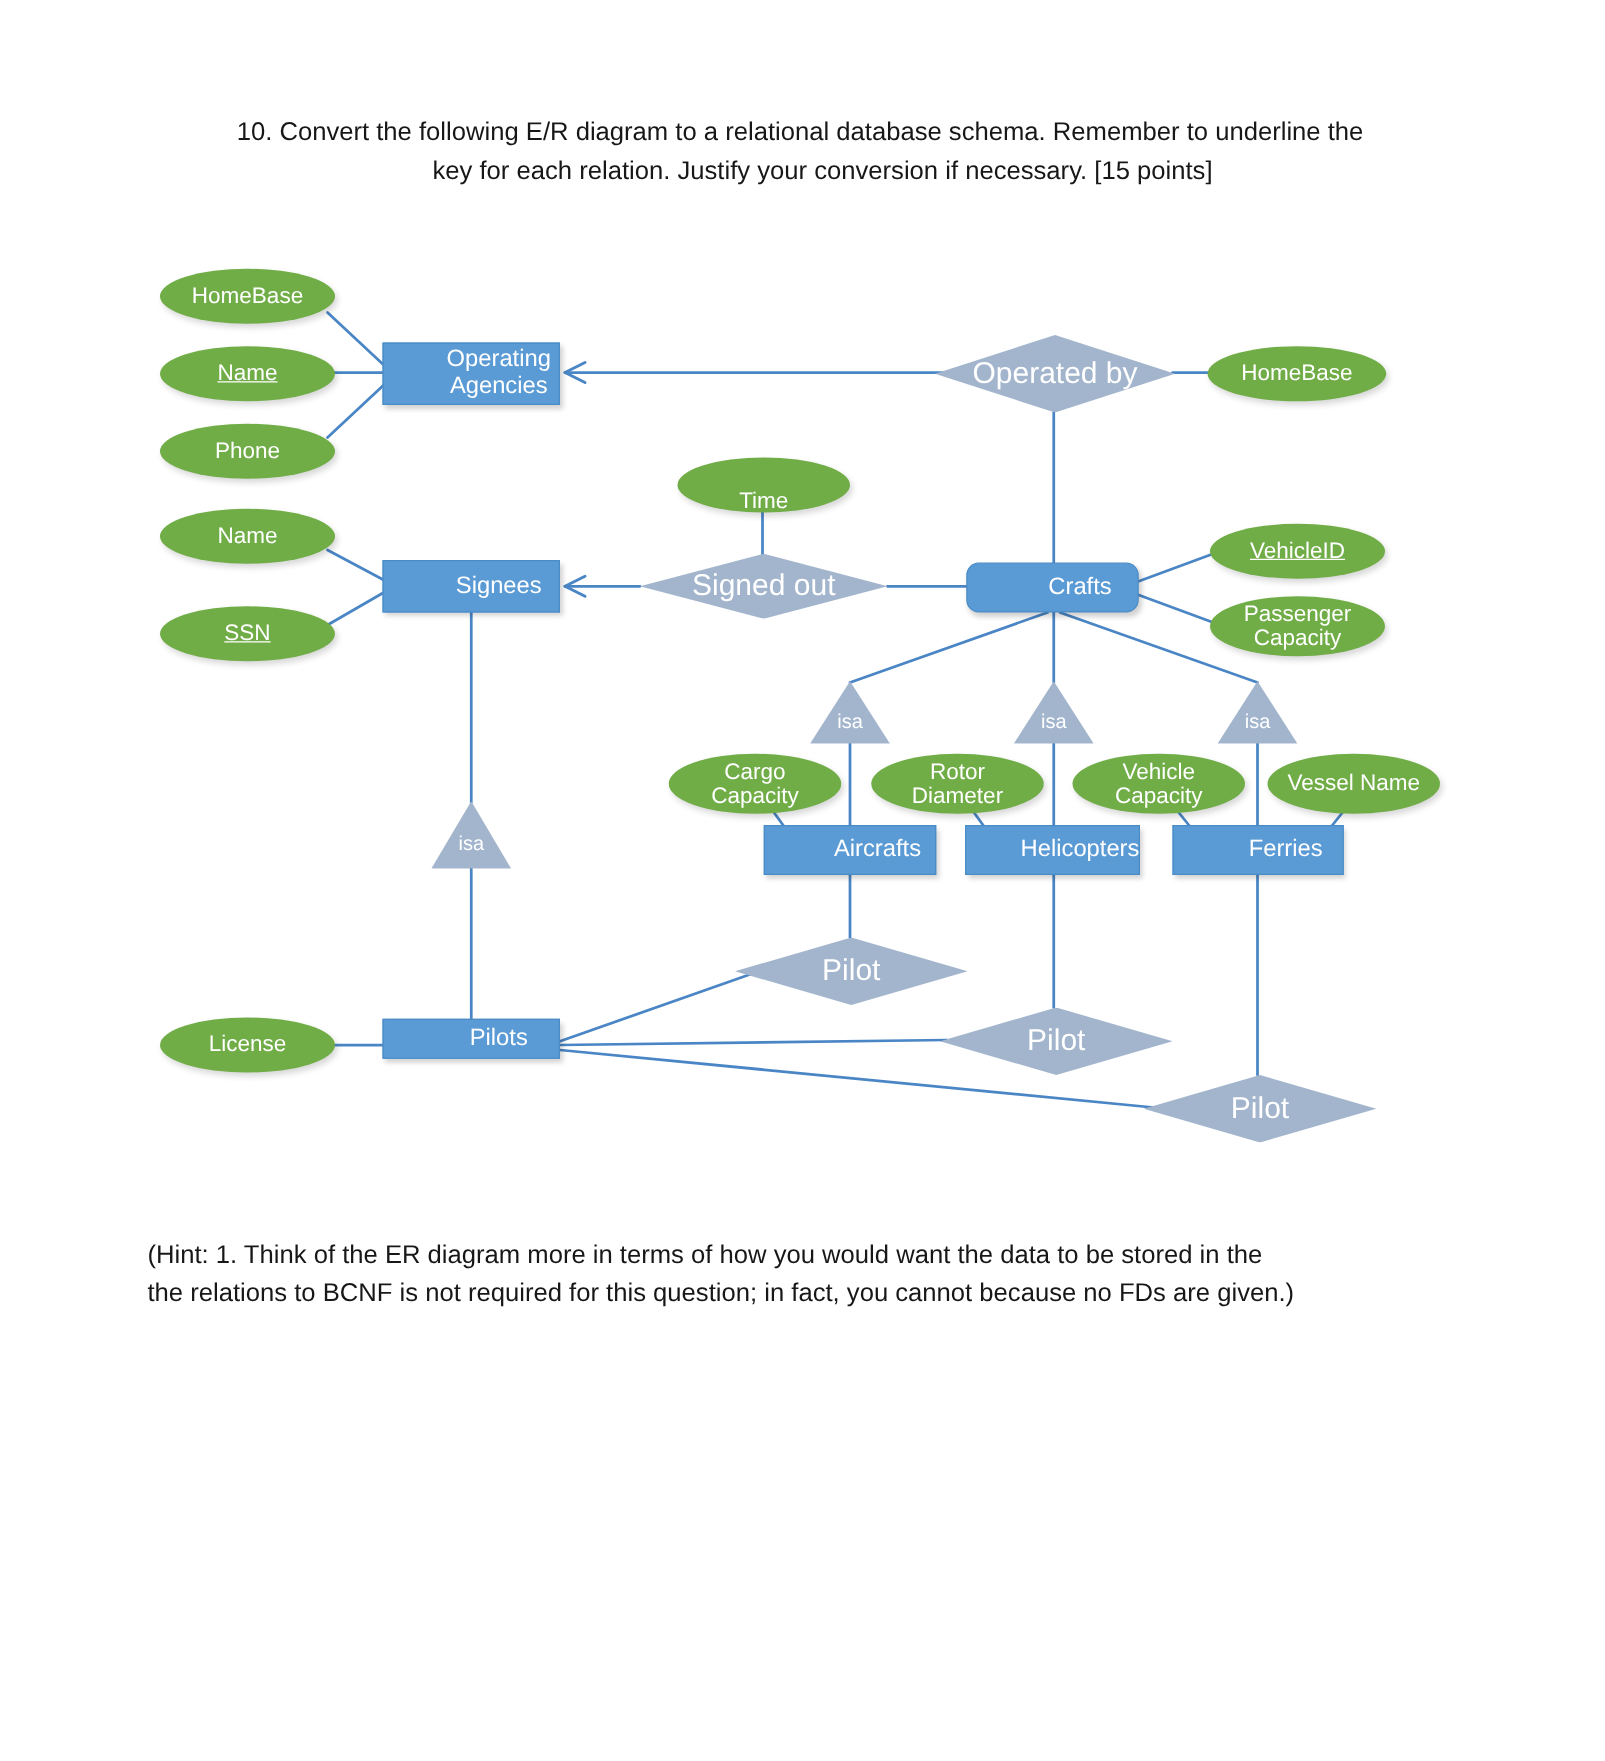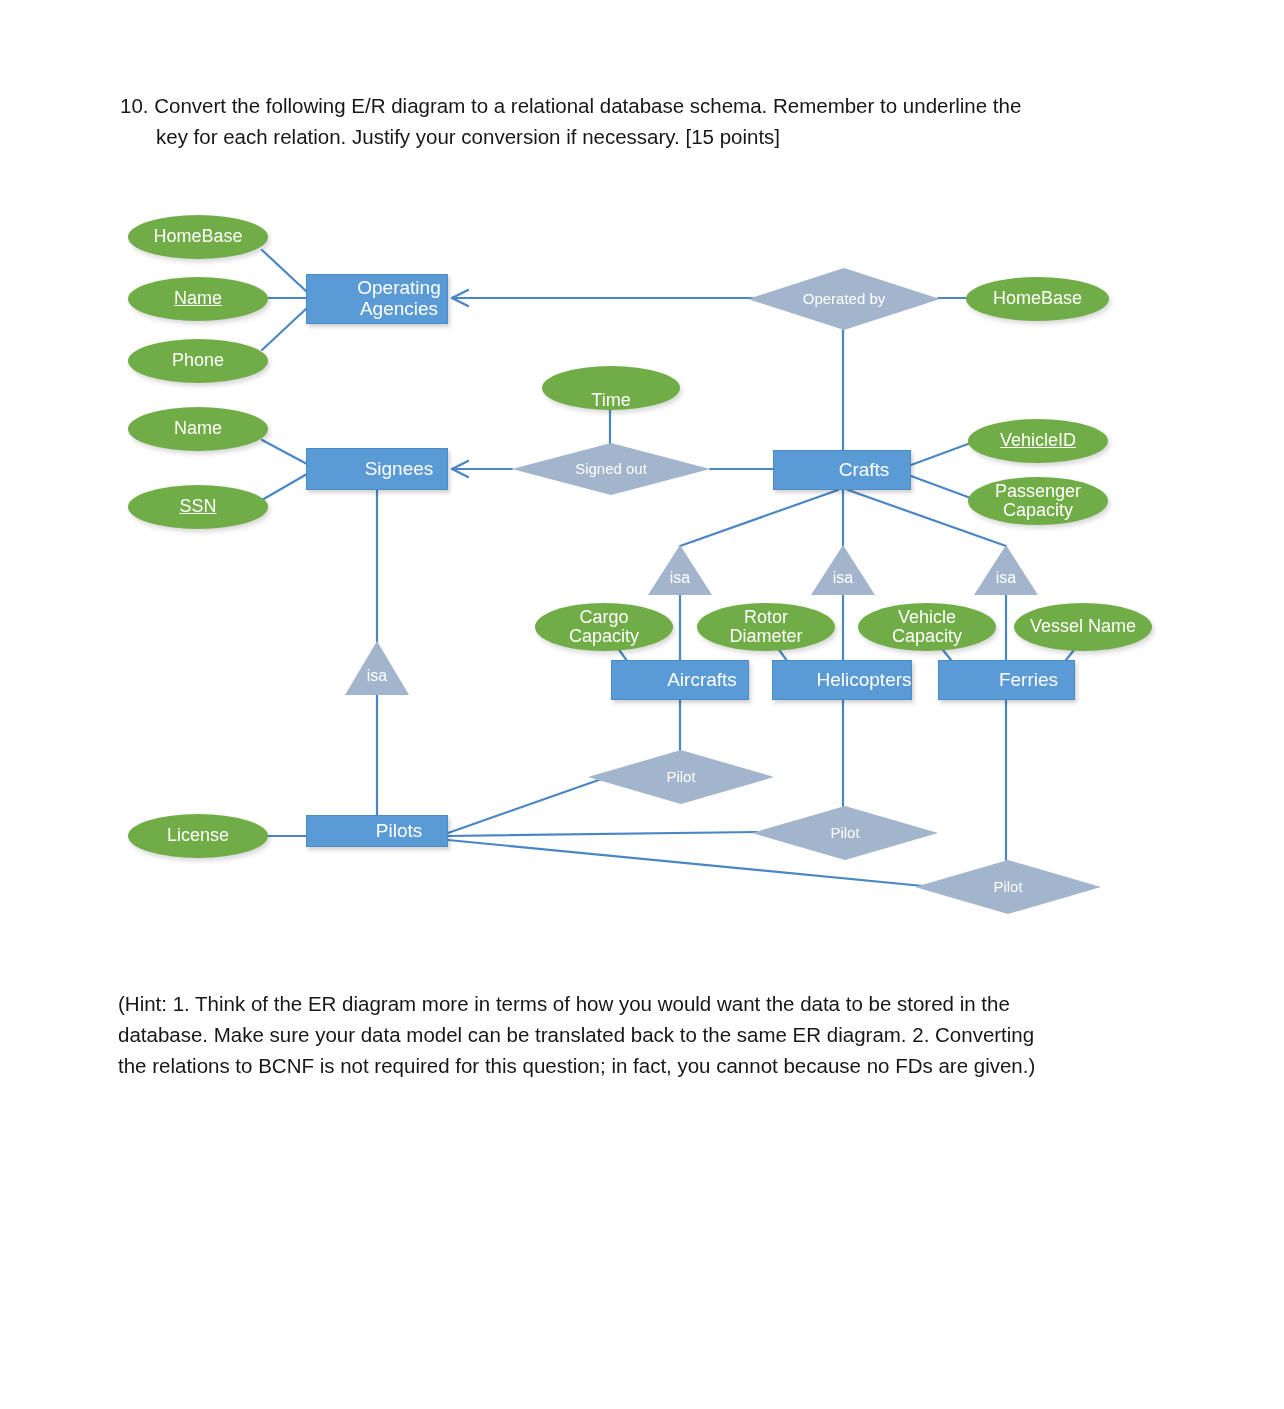--- a/index.html
+++ b/index.html
@@ -14,20 +14,21 @@
     font-family: "Liberation Sans", sans-serif;
     color: #1a1a1a;
     overflow: hidden;
   }
 
   
   #question-block {
     position: absolute;
     left: 120px; top: 90px;
     width: 1040px;
+    text-align: center;
   }
   #question-block .qline {
     font-size: 20.5px;
     line-height: 31px;
     color: #171717;
     white-space: nowrap;
   }
   #question-block .qline.indent { padding-left: 36px; }
 
   
@@ -84,21 +85,21 @@
     border-radius: 50%;
     box-shadow: 2px 3px 5px rgba(0,0,0,0.16);
     font-size: 18px;
   }
   .attribute .lbl { padding: 0 8px; }
   .attribute.key .lbl { text-decoration: underline; }
 
   
   .relationship {
     background: transparent;
-    font-size: 15px;
+    font-size: 24px;
   }
   .relationship .dia {
     position: absolute;
     left: 0; top: 0;
     width: 100%; height: 100%;
     background: #A2B5CD;
     clip-path: polygon(50% 0%, 100% 50%, 50% 100%, 0% 50%);
     filter: drop-shadow(2px 3px 3px rgba(0,0,0,0.16));
   }
   .relationship .lbl {
@@ -251,21 +252,21 @@
   </div>
 
   <div class="node entity" style="left:306px; top:274px; width:142px; height:50px;">
     <span class="lbl">Operating Agencies</span>
   </div>
 
   <div class="node entity" style="left:306px; top:448px; width:142px; height:42px;">
     <span class="lbl">Signees</span>
   </div>
 
-  <div class="node entity" style="left:773px; top:450px; width:138px; height:40px;">
+  <div class="node entity" style="left:773px; top:450px; width:138px; height:40px;border-radius:10px;">
     <span class="lbl">Crafts</span>
   </div>
 
   <div class="node entity" style="left:611px; top:660px; width:138px; height:40px;">
     <span class="lbl">Aircrafts</span>
   </div>
 
   <div class="node entity" style="left:772px; top:660px; width:140px; height:40px;">
     <span class="lbl">Helicopters</span>
   </div>
@@ -320,15 +321,14 @@
 
   <div class="node isa" style="left:345px; top:641px; width:64px; height:54px;">
     <span class="tri"></span>
     <span class="lbl">isa</span>
   </div>
 
 </div>
 
 <div id="hint-block">
   <div class="hline">(Hint: 1. Think of the ER diagram more in terms of how you would want the data to be stored in the</div>
-  <div class="hline">database. Make sure your data model can be translated back to the same ER diagram. 2. Converting</div>
   <div class="hline">the relations to BCNF is not required for this question; in fact, you cannot because no FDs are given.)</div>
 </div>
 
 </body></html>

